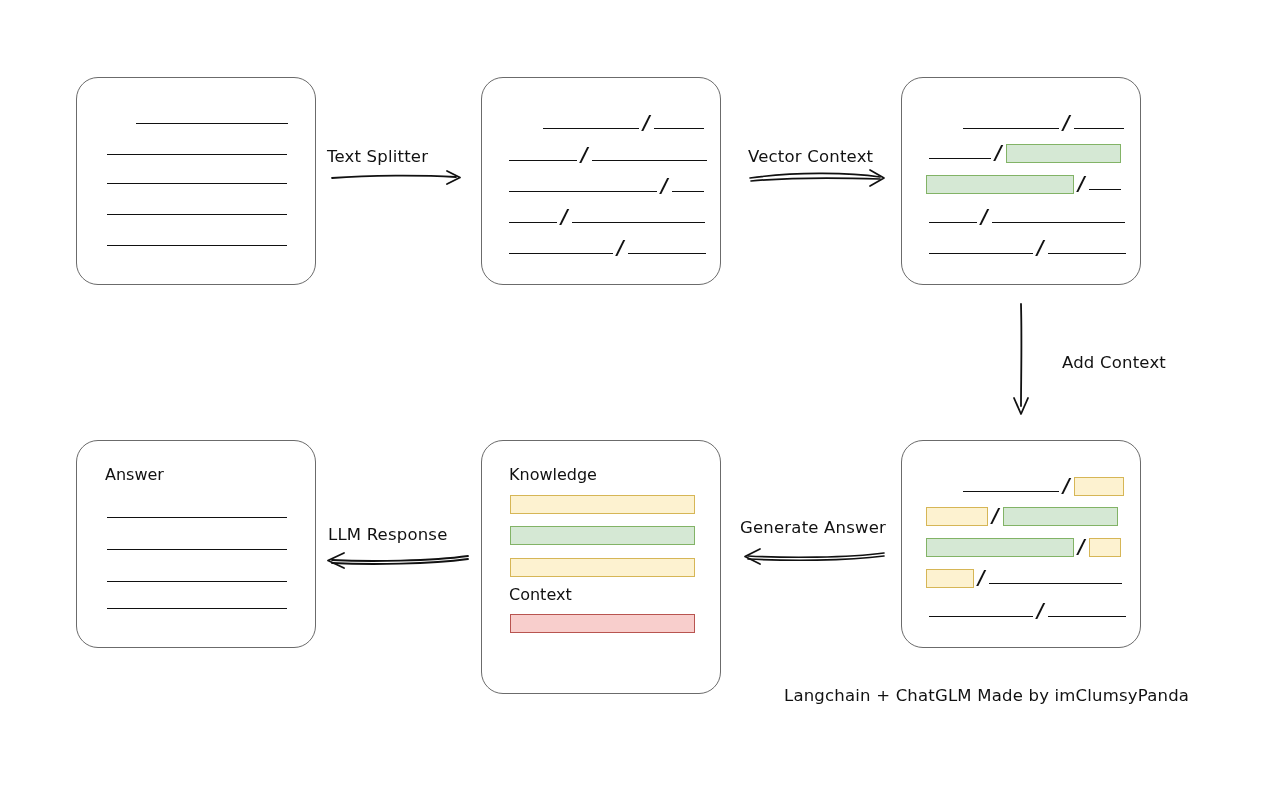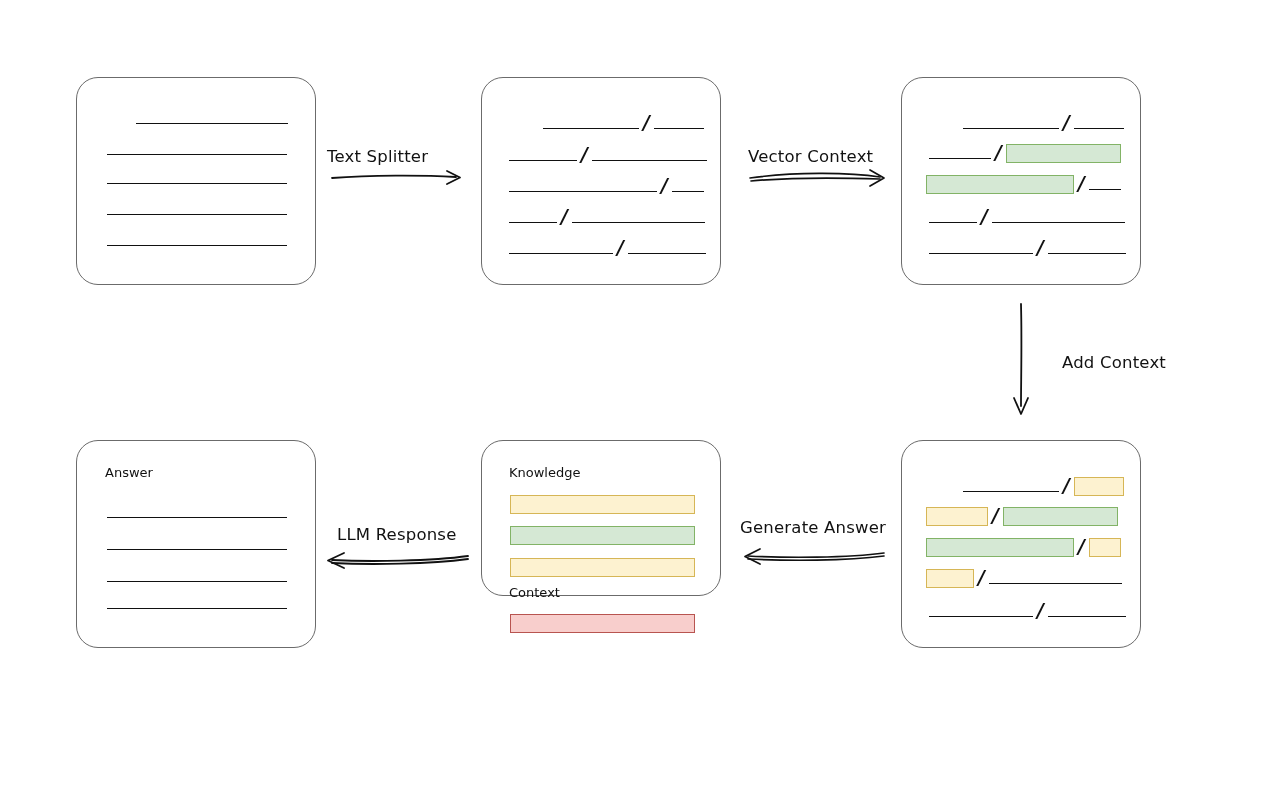--- a/index.html
+++ b/index.html
@@ -77,21 +77,21 @@
   .uline {
     position: absolute;
     border-bottom: 1.8px solid #111111;
     height: 0;
   }
 
   
   .box-label {
     position: absolute;
     font-family: "DejaVu Sans", "Liberation Sans", sans-serif;
-    font-size: 13px;
+    font-size: 16px;
     color: #111111;
     white-space: nowrap;
   }
 
   
   .arrow-label {
     position: absolute;
     font-family: "DejaVu Sans", "Liberation Sans", sans-serif;
     font-size: 16.5px;
     color: #111111;
@@ -235,38 +235,39 @@
     </div>
   </div>
 
   <div class="arrow-label" style="left:740px; top:518px;">Generate Answer</div>
   <svg class="arrow" width="150" height="26" style="left:738px; top:545px;">
     <path d="M146,8 C110,13 48,13 10,11" stroke-width="1.7" stroke-linecap="round"></path>
     <path d="M146,11 C108,16 50,16 10,14" stroke-width="1.7" stroke-linecap="round"></path>
     <polyline points="22,4 7,11.5 22,19" stroke-width="1.7" stroke-linejoin="round" stroke-linecap="round"></polyline>
   </svg>
 
-  <div class="doc-box" style="left:481px; top:440px; width:240px; height:156px;">
+  <div class="doc-box" style="left:481px; top:440px; width:240px; height:254px;">
     <div class="box-label" style="left:27px; top:24px;">Knowledge</div>
     <div class="bar yellow" style="left:28px; top:54px; width:185px;"></div>
     <div class="bar green" style="left:28px; top:85px; width:185px;"></div>
     <div class="bar yellow" style="left:28px; top:117px; width:185px;"></div>
     <div class="box-label" style="left:27px; top:144px;">Context</div>
     <div class="bar red" style="left:28px; top:173px; width:185px;"></div>
   </div>
 
-  <div class="arrow-label" style="left:337px; top:525px;">LLM Response</div>
+  <div class="arrow-label" style="left:328px; top:525px;">LLM Response</div>
   <svg class="arrow" width="150" height="26" style="left:320px; top:549px;">
     <path d="M148,7 C112,12 50,13 12,11" stroke-width="1.8" stroke-linecap="round"></path>
     <path d="M148,10 C110,15 52,16 12,14" stroke-width="1.8" stroke-linecap="round"></path>
     <polyline points="24,4 8,11.5 24,19" stroke-width="1.8" stroke-linejoin="round" stroke-linecap="round"></polyline>
   </svg>
 
   <div class="doc-box" style="left:76px; top:440px; width:240px; height:208px;">
     <div class="box-label" style="left:28px; top:24px;">Answer</div>
     <div class="uline" style="left:30px; top:76px; width:180px;"></div>
     <div class="uline" style="left:30px; top:108px; width:180px;"></div>
     <div class="uline" style="left:30px; top:140px; width:180px;"></div>
     <div class="uline" style="left:30px; top:167px; width:180px;"></div>
   </div>
 
+  <div class="credit" style="left:784px; top:686px;">Langchain + ChatGLM Made by imClumsyPanda</div>
 
 </div>
 
 </body></html>

